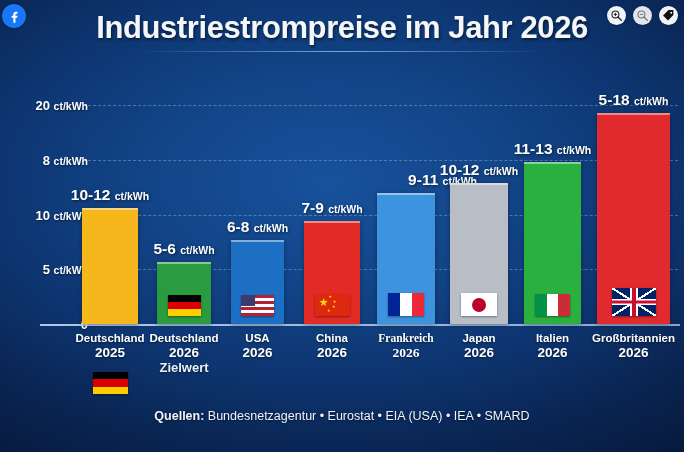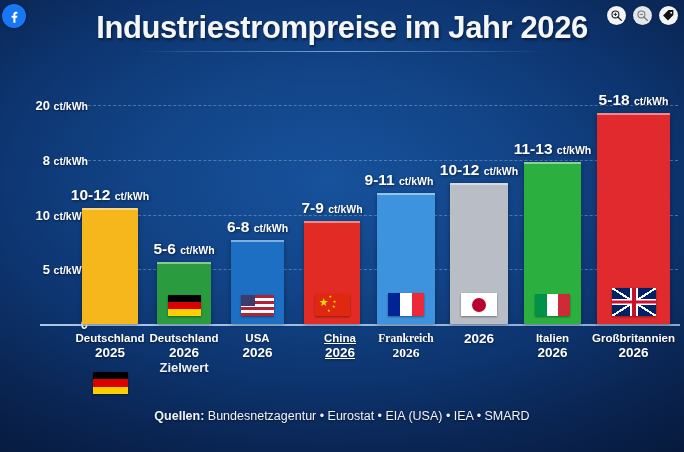--- a/index.html
+++ b/index.html
@@ -253,45 +253,46 @@
         <div class="vlabel" style="left: 270px; width: 124px; top: 199.07px;"><span>7-9</span> <span class="unit">ct/kWh</span></div>
         <div class="flag" style="width: 35px; height: 22px; position: absolute; left: 314.5px; top: 294px;">
           <div style="width: 100%; height: 100%; background: rgb(222, 41, 16); position: relative;">
             <span style="position:absolute;left:12%;top:14%;color:#ffde00;font-size:11px;line-height:1;">★</span>
             <span style="position:absolute;left:40%;top:6%;color:#ffde00;font-size:4px;line-height:1;">★</span>
             <span style="position:absolute;left:52%;top:26%;color:#ffde00;font-size:4px;line-height:1;">★</span>
             <span style="position:absolute;left:50%;top:52%;color:#ffde00;font-size:4px;line-height:1;">★</span>
             <span style="position:absolute;left:36%;top:68%;color:#ffde00;font-size:4px;line-height:1;">★</span>
           </div>
         </div>
-        <div class="cat" style="left: 296px; width: 88px; top: 331px; text-decoration: underline;">
+        <div class="cat" style="left: 288px; width: 88px; top: 331px;">
           <span class="name">China</span>
           <span class="year">2026</span>
         </div>
         <div class="bar" style="left: 377px; width: 58px; top: 192.6px; height: 131.4px; bottom: auto; background: rgb(61, 147, 221);">
           <div class="topglint"></div>
         </div>
-        <div class="vlabel" style="left: 336px; width: 126px; top: 170.6px;"><span>9-11</span> <span class="unit">ct/kWh</span></div>
+        <div class="vlabel" style="left: 351px; width: 126px; top: 170.6px; text-align: right;"><span>9-11</span> <span class="unit">ct/kWh</span></div>
         <div class="flag" style="width: 36px; height: 23px; position: absolute; left: 388px; top: 293px;">
           <div style="width: 100%; height: 100%; background: linear-gradient(to right, rgb(0, 35, 149) 0px, rgb(0, 35, 149) 33.3%, rgb(255, 255, 255) 33.3%, rgb(255, 255, 255) 66.6%, rgb(237, 41, 57) 66.6%, rgb(237, 41, 57) 100%);"></div>
         </div>
         <div class="cat" style="left: 361px; width: 90px; top: 331px; font-family: Liberation Serif, serif;">
           <span class="name">Frankreich</span>
           <span class="year">2026</span>
         </div>
         <div class="bar" style="left: 450px; width: 58px; top: 182.745px; height: 141.255px; bottom: auto; background: rgb(185, 190, 198);">
           <div class="topglint"></div>
         </div>
         <div class="vlabel" style="left: 416px; width: 126px; top: 160.745px;"><span>10-12</span> <span class="unit">ct/kWh</span></div>
         <div class="flag" style="width: 36px; height: 23px; position: absolute; left: 461px; top: 293px;">
           <div style="width: 100%; height: 100%; background: rgb(255, 255, 255); position: relative;">
             <div style="position:absolute;left:50%;top:50%;transform:translate(-50%,-50%);width:14px;height:14px;border-radius:50%;background:#bc002d;"></div>
           </div>
         </div>
         <div class="cat" style="left: 434px; width: 90px; top: 331px;">
+          <span class="name">Japan</span>
           <span class="year">2026</span>
         </div>
         <div class="bar" style="left: 524px; width: 57px; top: 161.94px; height: 162.06px; bottom: auto; background: rgb(43, 176, 63);">
           <div class="topglint"></div>
         </div>
         <div class="vlabel" style="left: 490px; width: 125px; top: 139.94px;"><span>11-13</span> <span class="unit">ct/kWh</span></div>
         <div class="flag" style="width: 35px; height: 22px; position: absolute; left: 535px; top: 294px;">
           <div style="width: 100%; height: 100%; background: linear-gradient(to right, rgb(0, 146, 70) 0px, rgb(0, 146, 70) 33.3%, rgb(255, 255, 255) 33.3%, rgb(255, 255, 255) 66.6%, rgb(206, 43, 55) 66.6%, rgb(206, 43, 55) 100%);"></div>
         </div>
         <div class="cat" style="left: 508px; width: 89px; top: 331px;">

